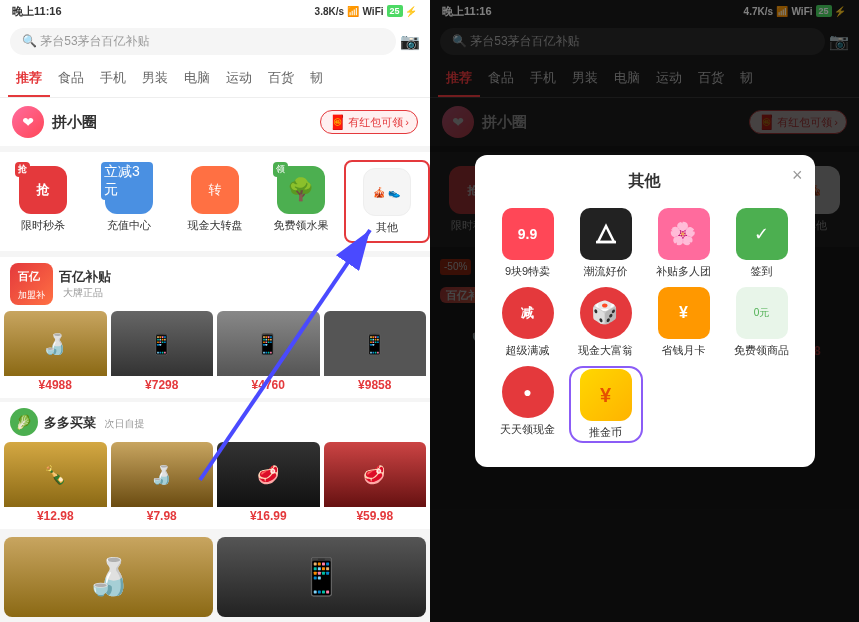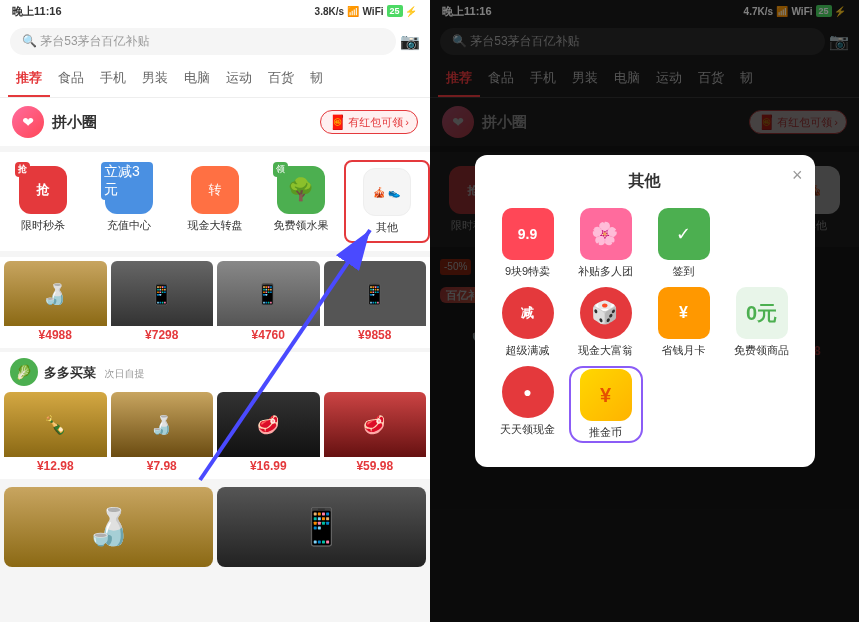--- a/index.html
+++ b/index.html
@@ -442,20 +442,30 @@
       <div class="grid-item grid-item-highlight">
         <div class="grid-icon icon-multi" style="background:#f5f5f5;border:1px solid #eee;display:flex;align-items:center;justify-content:center;flex-wrap:wrap;gap:2px;padding:4px;">
           <span style="font-size:10px;">🎪</span>
             <span style="font-size:10px;">👟</span>
         </div>
         <span class="grid-label">其他</span>
       </div>
     </div>
 
     <div class="product-section">
+      <div class="section-header">
+        <div style="background:linear-gradient(135deg,#e4393c,#ff7043);border-radius:8px;padding:3px 8px;margin-right:6px;">
+          <span style="color:#fff;font-size:11px;font-weight:bold;">百亿</span><br>
+          <span style="color:#fff;font-size:9px;">加盟补</span>
+        </div>
+        <div>
+          <div class="section-title">百亿补贴</div>
+          <div class="section-sub">大牌正品</div>
+        </div>
+      </div>
       <div class="product-row">
         <div class="prod-item">
           <div class="prod-img img-maotai">
             <span style="font-size:20px;">🍶</span>
           </div>
           <div class="prod-price">¥4988</div>
         </div>
         <div class="prod-item">
           <div class="prod-img img-phone">
             <span style="font-size:20px;">📱</span>
@@ -632,20 +642,29 @@
       <span class="modal-close">×</span>
       <div class="modal-title">其他</div>
 
       <div class="modal-grid">
 
         <div class="modal-item">
           <div class="icon-99">9.9</div>
           <span class="modal-label">9块9特卖</span>
         </div>
 
+        <div class="modal-item">
+          <div class="icon-adidas">
+            <svg width="32" height="32" viewBox="0 0 32 32">
+              <polygon points="8,24 16,8 24,24" fill="none" stroke="white" stroke-width="2.5"></polygon>
+              <line x1="6" y1="24" x2="26" y2="24" stroke="white" stroke-width="2.5"></line>
+            </svg>
+          </div>
+          <span class="modal-label">潮流好价</span>
+        </div>
 
         <div class="modal-item">
           <div class="icon-budao">
             <span style="font-size:22px;">🌸</span>
           </div>
           <span class="modal-label">补贴多人团</span>
         </div>
 
         <div class="modal-item">
           <div class="icon-qiandao">✓</div>
@@ -669,21 +688,21 @@
 
         <div class="modal-item">
           <div class="icon-shengqian">
             <span style="font-size:16px;font-weight:bold;">¥</span>
           </div>
           <span class="modal-label">省钱月卡</span>
         </div>
 
         <div class="modal-item">
           <div class="icon-lingpin">
-            <span style="color:#4caf50;font-size:20px;font-weight:bold;">0元</span>
+            <span style="color:#4caf50;font-size:10px;font-weight:normal;">0元</span>
           </div>
           <span class="modal-label">免费领商品</span>
         </div>
       </div>
 
       <div class="modal-grid" style="grid-template-columns: repeat(4,1fr);">
 
         <div class="modal-item">
           <div class="icon-tianling">
             <span style="font-size:14px;color:#fff;font-weight:bold;">●</span>

